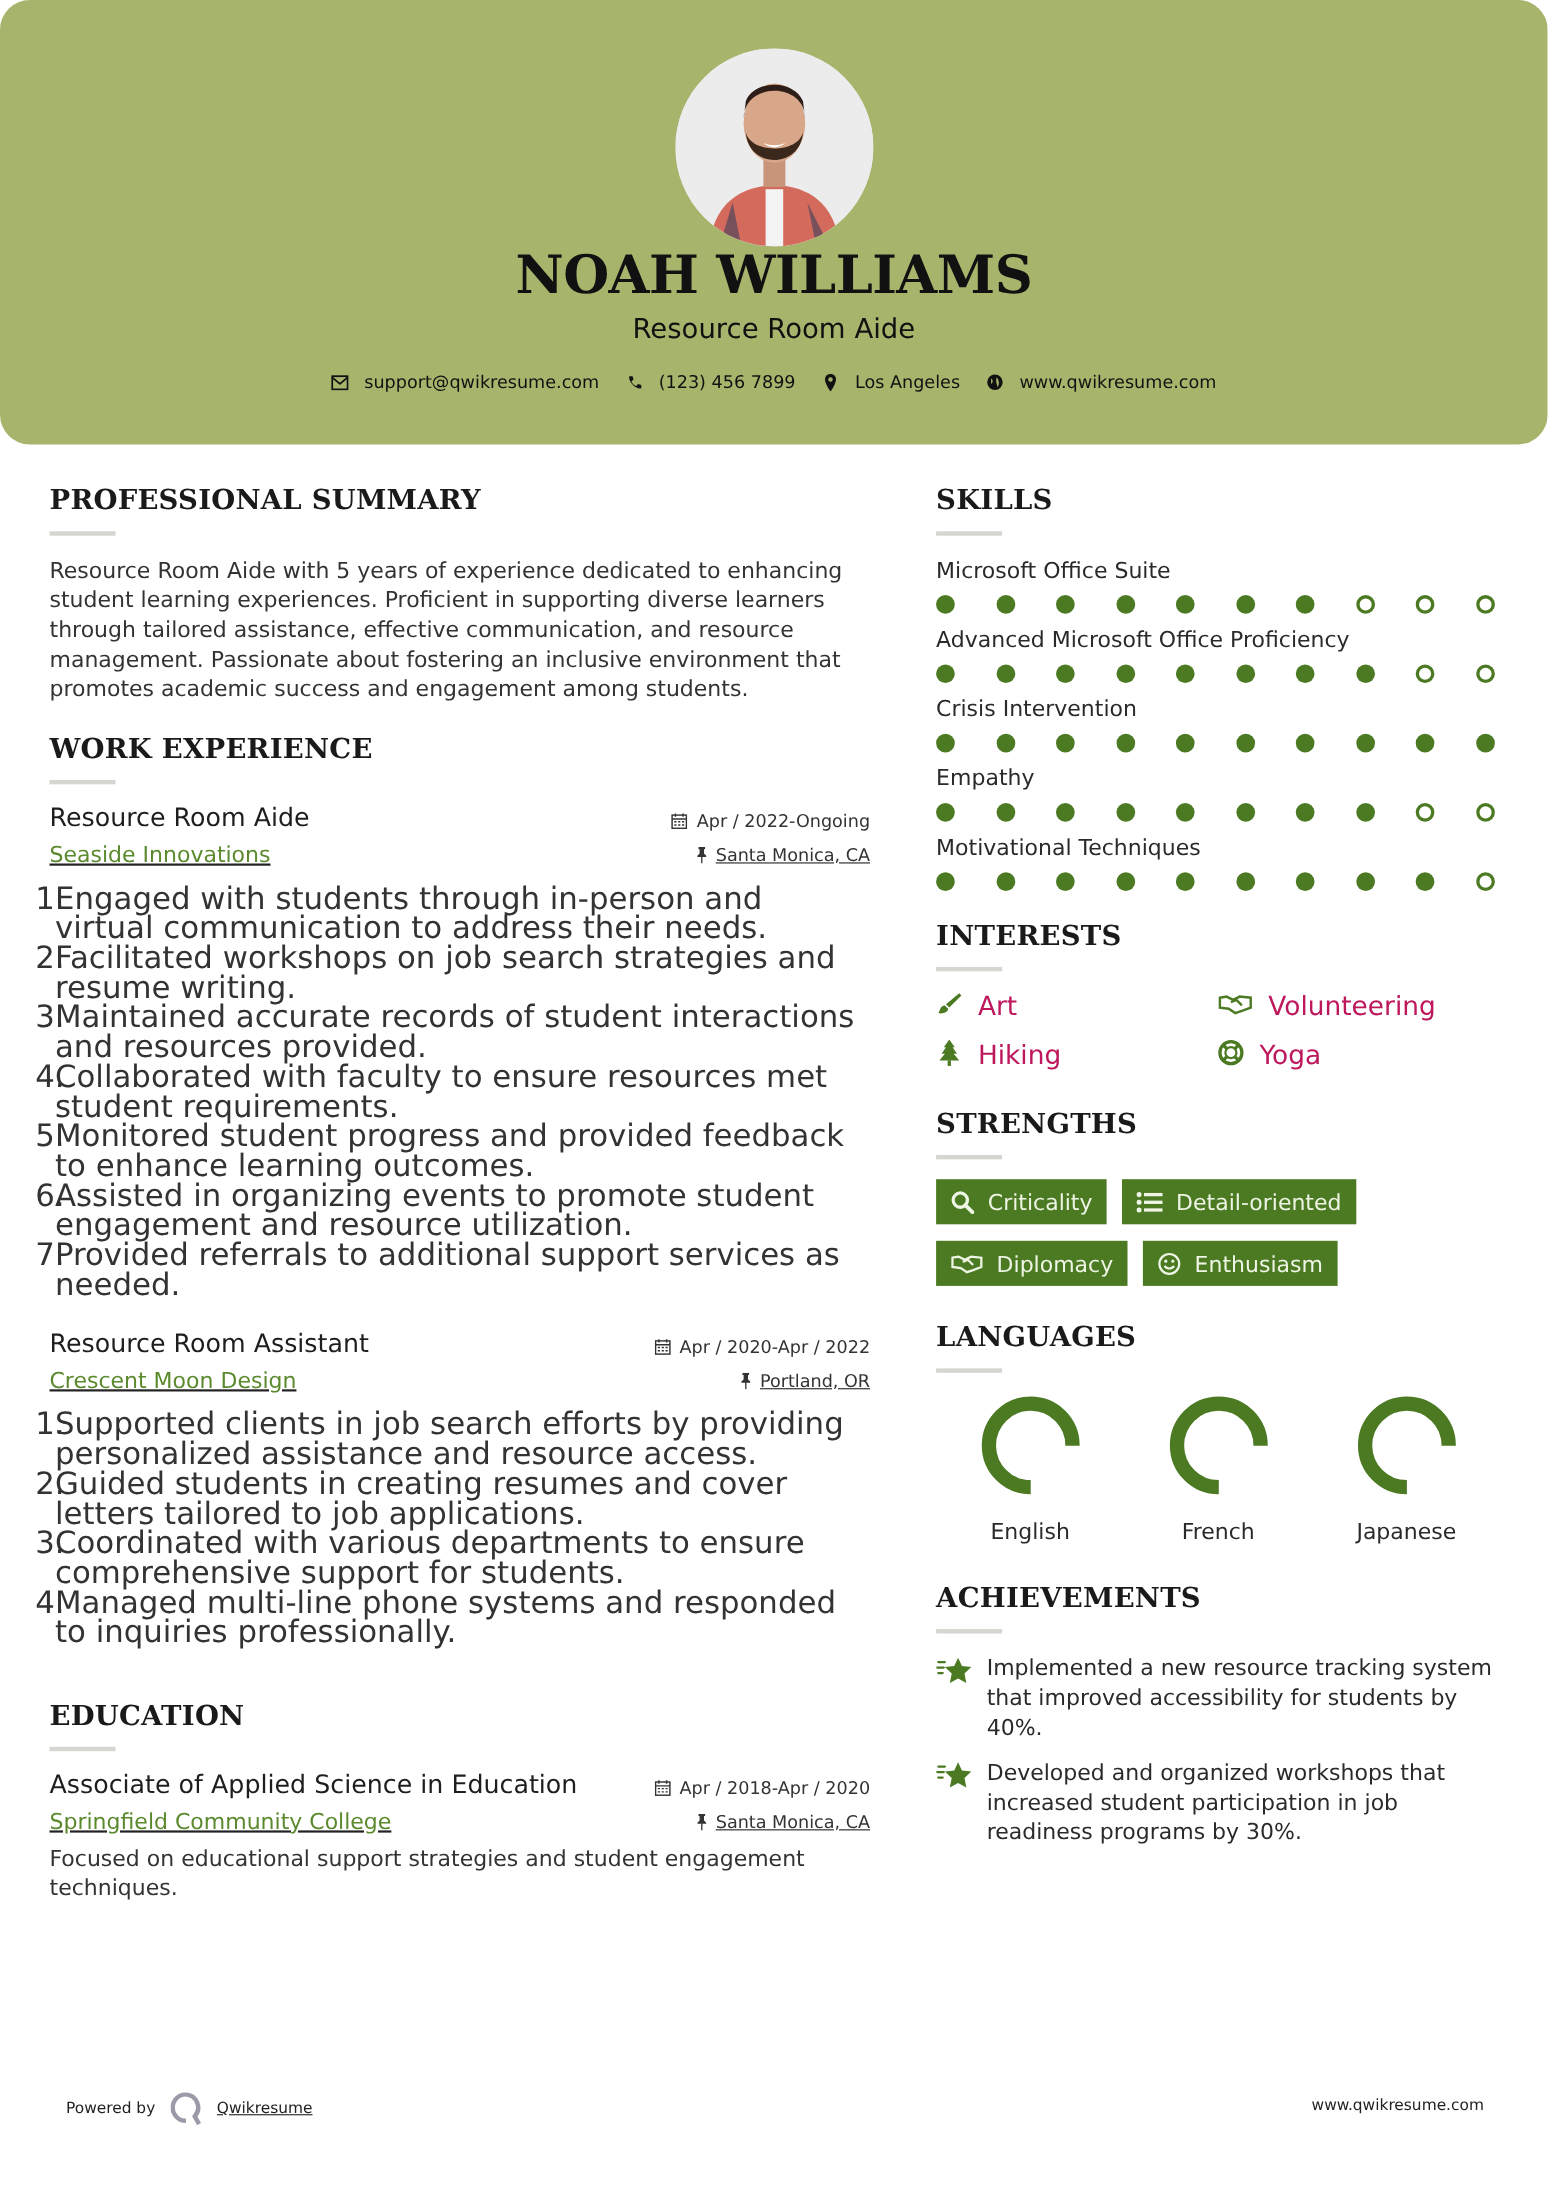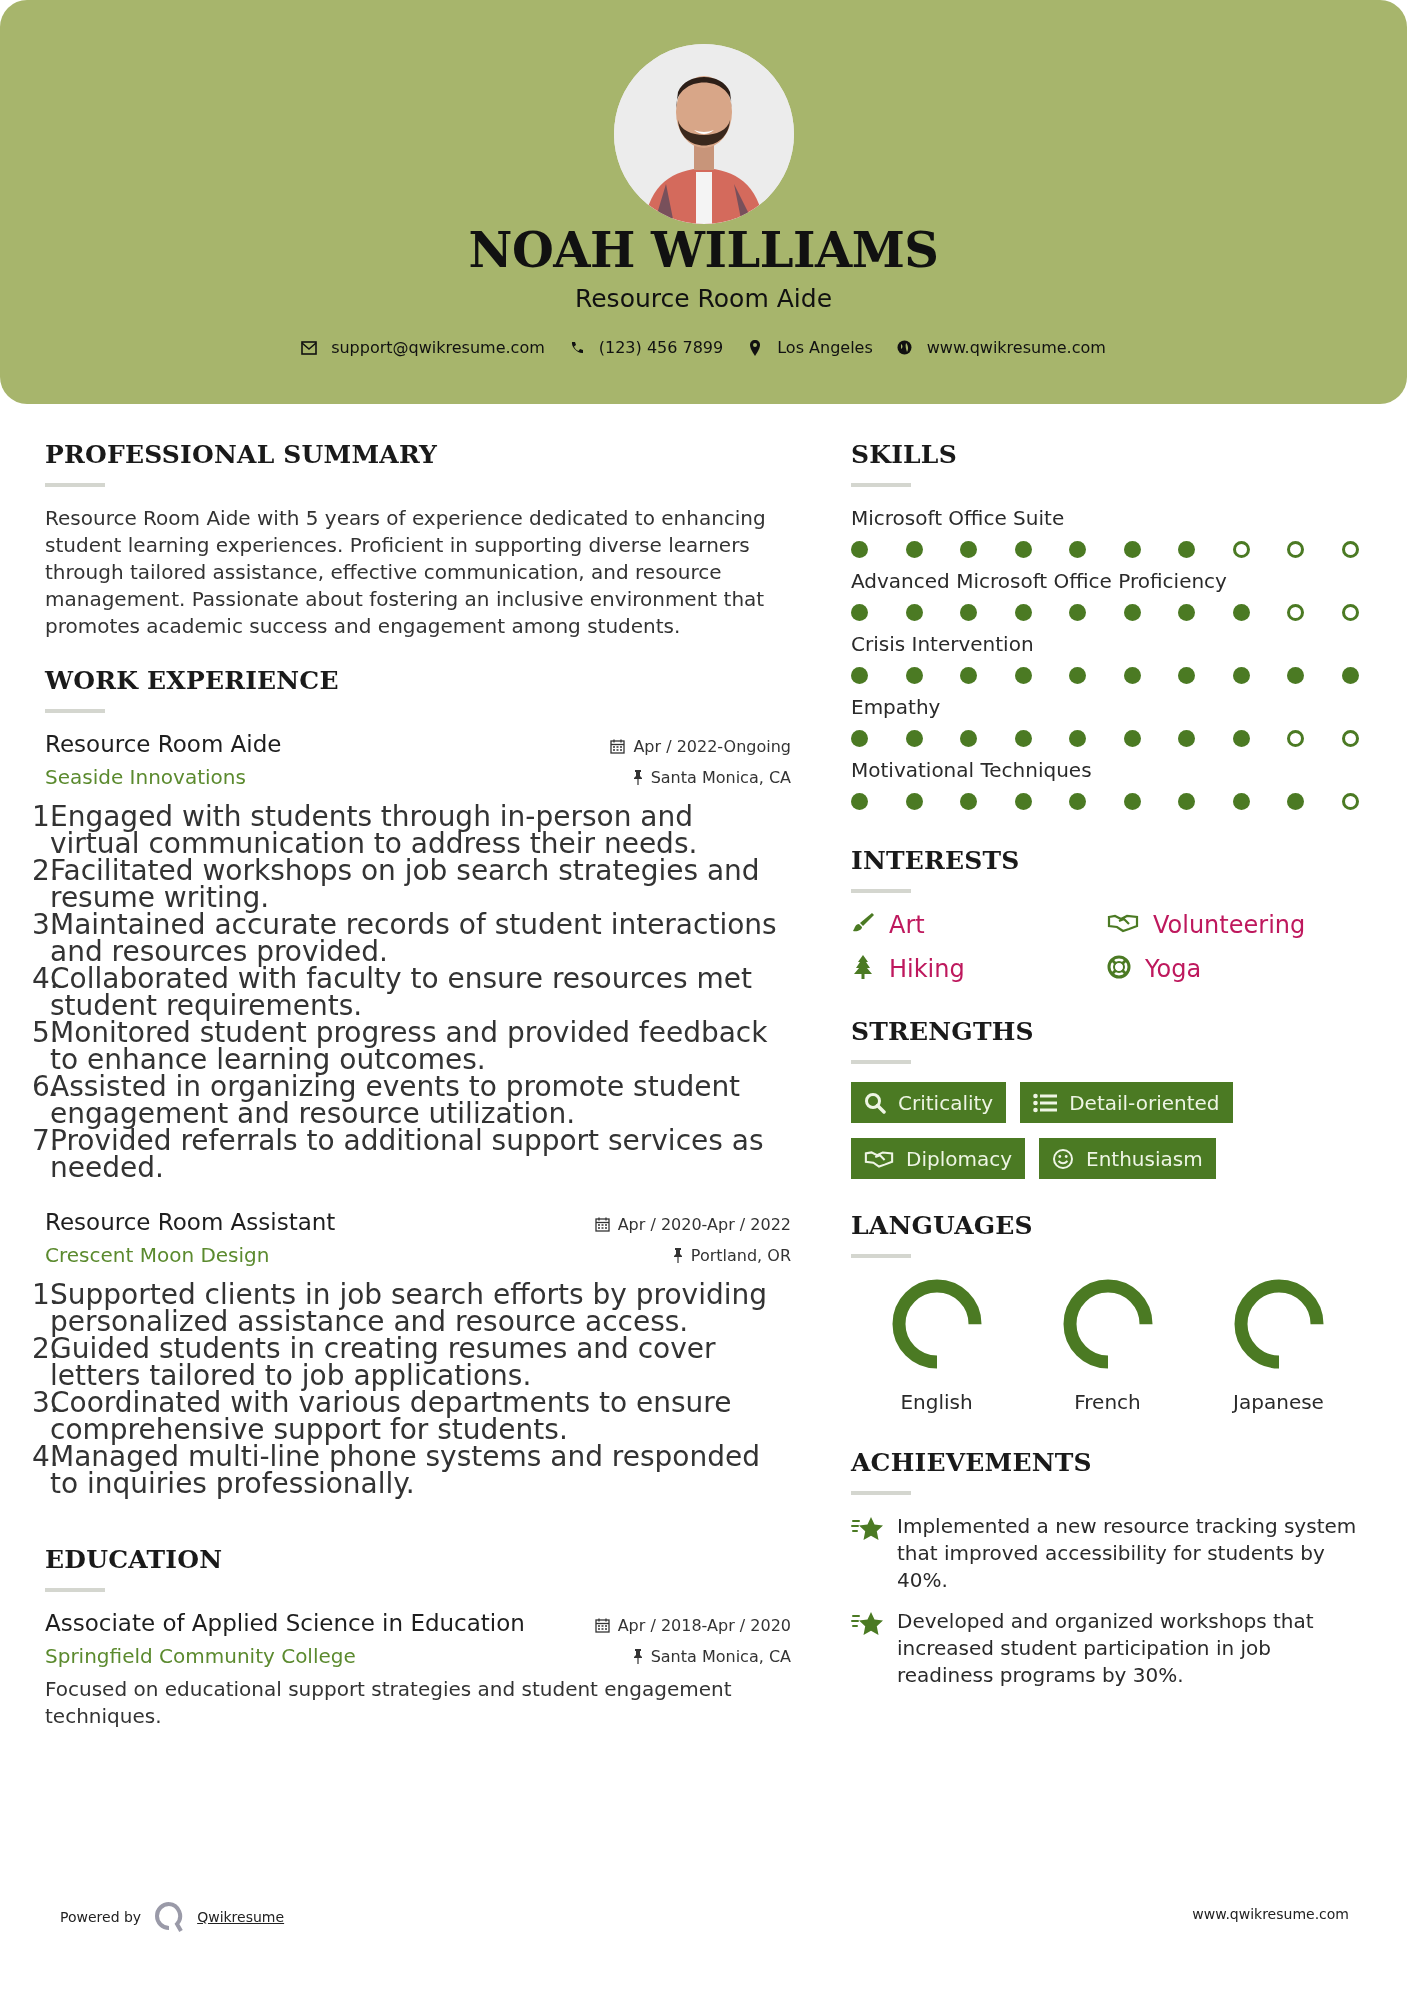--- a/index.html
+++ b/index.html
@@ -20,21 +20,21 @@
   .sec-title { font-family: "DejaVu Serif", serif; font-weight: bold; font-size: 25px; color: #1a1a1a; letter-spacing: 0.2px; }
   .sec-rule { width: 60px; height: 4px; background: #d4d6cf; margin-top: 14px; margin-bottom: 18px; }
 
   .body-text { font-size: 20px; line-height: 27px; color: #333; }
 
   .job { margin-top: 0; }
   .job-head { display: flex; justify-content: space-between; align-items: flex-start; }
   .job-title { font-size: 23px; color: #1e1e1e; }
   .job-meta { font-size: 16px; color: #333; display: flex; align-items: center; margin-top: 6px; }
   .job-meta .ico { margin-right: 8px; display: inline-flex; }
-  .job-sub { display: flex; justify-content: space-between; align-items: center; margin-top: 8px; }
+  .job-sub { display: flex; justify-content: space-between; align-items: center; margin-top: 8px; text-decoration: underline; }
   .company { font-size: 20px; color: #5b8a2e; }
 
   ol.duties { list-style: none; margin-top: 14px; }
   ol.duties li { font-size: 28px; line-height: 27px; color: #333; padding-left: 18px; text-indent: -18px; margin-left: -13px; }
   ol.duties li .num { display: inline-block; width: 18px; text-indent: 0; }
 
   .skill { margin-bottom: 10px; }
   .skill-name { font-size: 20px; color: #2a2a2a; line-height: 26px; }
   .dots { display: flex; justify-content: space-between; width: 508px; margin-top: 10px; }
   .dot { width: 17px; height: 17px; border-radius: 50%; background: #4b7a23; }
@@ -316,21 +316,21 @@
             <span class="dot"></span>
             <span class="dot"></span>
             <span class="dot"></span>
             <span class="dot"></span>
             <span class="dot empty"></span>
           </div>
         </div>
       </div>
   </section>
 
-  <section style="margin-top:36px;">
+  <section style="margin-top:26px;">
     <div class="sec-title">INTERESTS</div>
     <div class="sec-rule"></div>
     <div class="interests">
       <div class="interest">
         <span class="ico">
           <svg width="24" height="24" viewBox="0 0 24 24">
               <path d="M21 2 L23 4 L12 15 L9 12 Z" fill="#4b7a23"></path>
               <path d="M8 13 C4 13 4 17 2 20 C6 21 11 19 11 16 Z" fill="#4b7a23"></path>
             </svg>
         </span>

